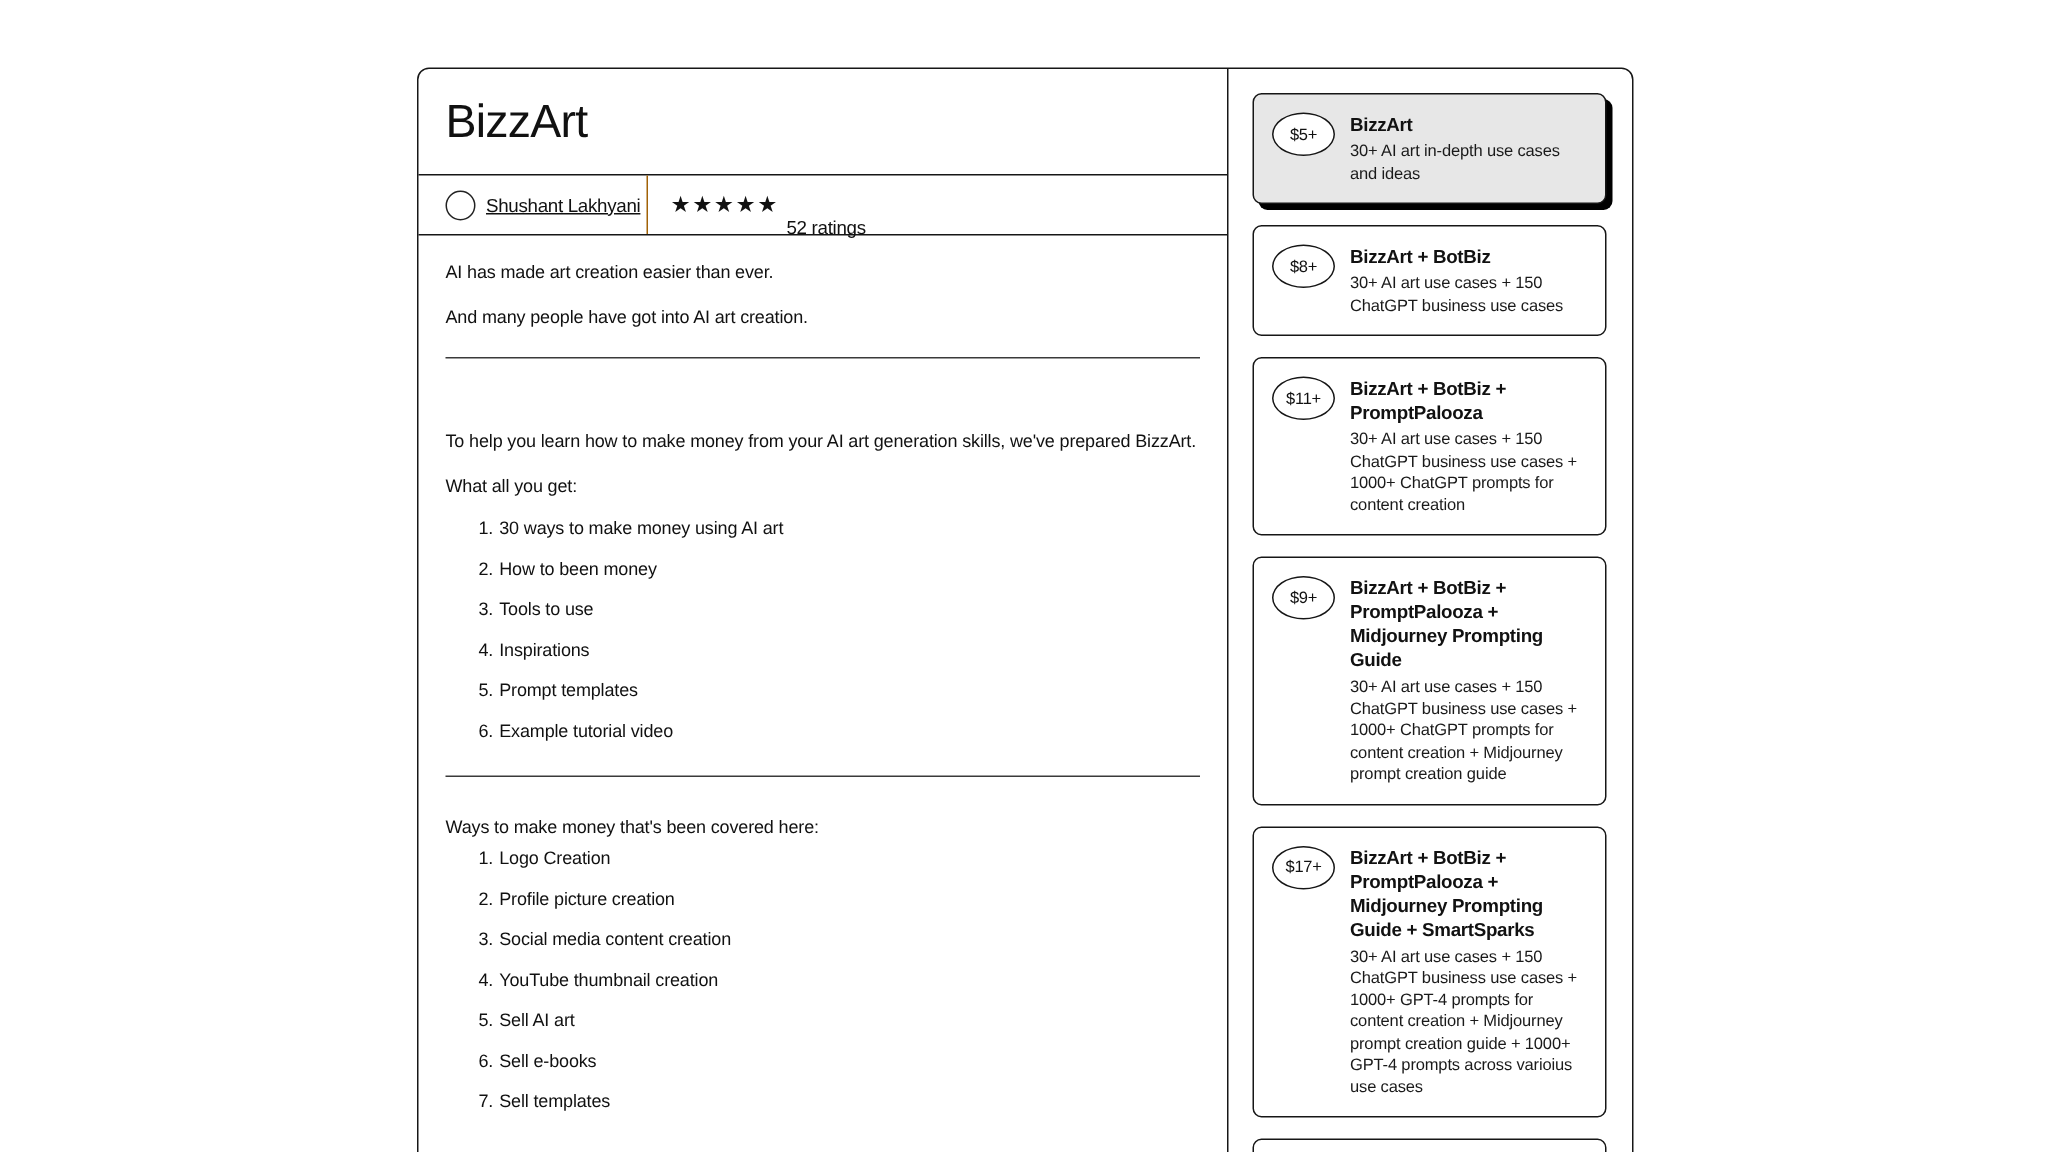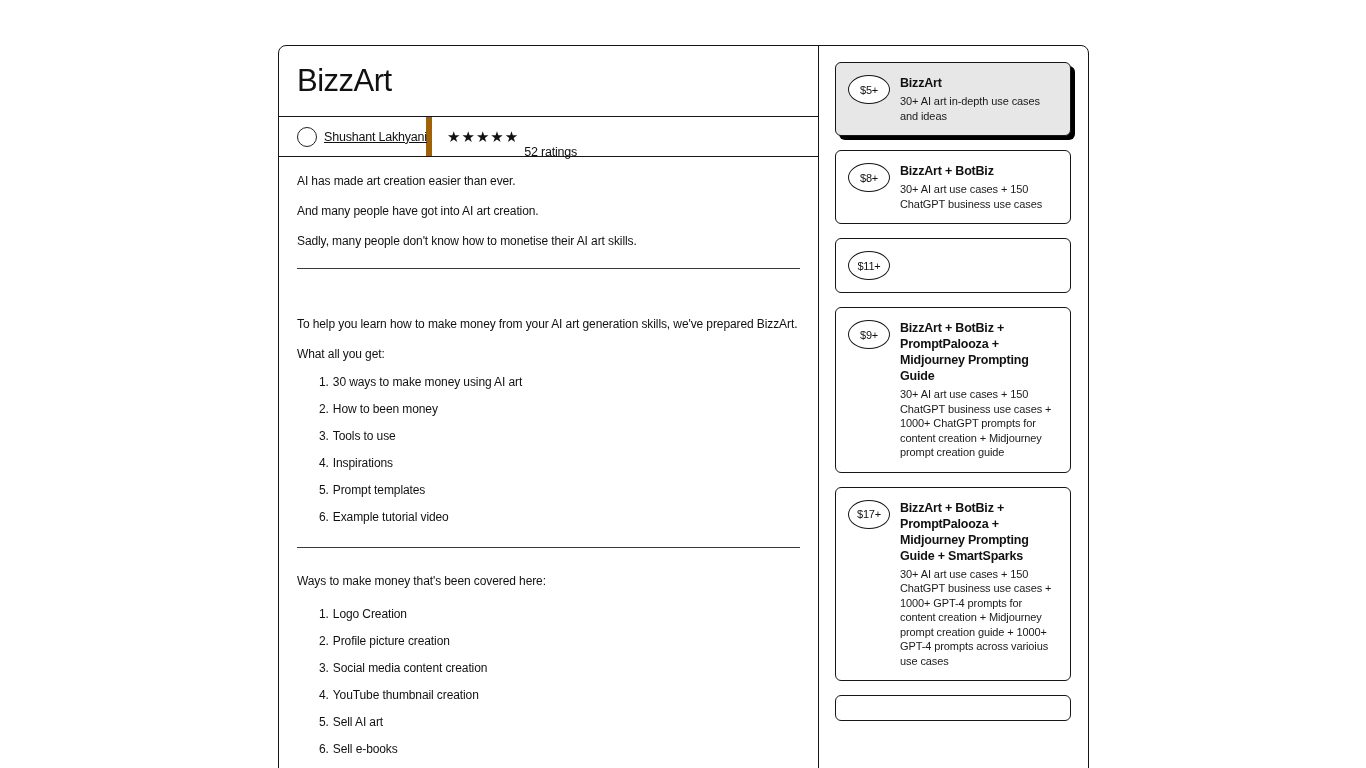--- a/index.html
+++ b/index.html
@@ -37,21 +37,21 @@
     font-weight: 500;
     letter-spacing: -0.5px;
   }
   .meta-row {
     height: 40px;
     border-bottom: 1px solid #161616;
     display: flex;
   }
   .author-cell {
     width: 153px;
-    border-right: 6px solid #a16207;
+    border-right: 1px solid #a16207;
     display: flex; align-items: center;
     padding-left: 18px;
     gap: 7px;
   }
   .avatar {
     width: 20px; height: 20px;
     border: 1px solid #222;
     border-radius: 50%;
     background: #fff;
     flex-shrink: 0;
@@ -80,21 +80,21 @@
   }
   .para { margin-bottom: 15px; }
   .para.nowrap { white-space: nowrap; }
   .content hr {
     border: none;
     border-top: 1px solid #3a3a3a;
     margin: 19px 0 48px 0;
   }
   .content hr.hr2 { margin: 22px 0 26px 0; }
   .list-heading { margin-bottom: 13px; }
-  .list-heading.second { margin-bottom: 18px; }
+  .list-heading.second { margin-bottom: 6px; }
   .olist { margin-left: 22px; }
   .olist .li { margin-bottom: 12px; display: flex; }
   .olist .num { margin-right: 4px; }
   
   .sidebar {
     position: absolute;
     left: 556px; top: 16px;
     width: 236px;
     display: flex;
     flex-direction: column;
@@ -169,21 +169,20 @@
     </div>
 
     <div class="content">
 
       <div>
 
           <p class="para">AI has made art creation easier than ever.</p>
 
           <p class="para">And many people have got into AI art creation.</p>
 
-          <p class="para">Sadly, many people don't know how to monetise their AI art skills.</p>
         </div>
 
       <hr>
 
       <p class="para nowrap">To help you learn how to make money from your AI art generation skills, we've prepared BizzArt.</p>
       <p class="list-heading">What all you get:</p>
 
       <div class="olist">
 
           <div class="li">
@@ -275,20 +274,24 @@
       <div class="card">
         <span class="pill">$8+</span>
         <span class="card-text">
           <span class="card-title">BizzArt + BotBiz</span>
           <span class="card-desc">30+ AI art use cases + 150 ChatGPT business use cases</span>
         </span>
       </div>
 
       <div class="card">
         <span class="pill">$11+</span>
+        <span class="card-text">
+          <span class="card-title">BizzArt + BotBiz + PromptPalooza</span>
+          <span class="card-desc">30+ AI art use cases + 150 ChatGPT business use cases + 1000+ ChatGPT prompts for content creation</span>
+        </span>
       </div>
 
       <div class="card">
         <span class="pill">$9+</span>
         <span class="card-text">
           <span class="card-title">BizzArt + BotBiz + PromptPalooza + Midjourney Prompting Guide</span>
           <span class="card-desc">30+ AI art use cases + 150 ChatGPT business use cases + 1000+ ChatGPT prompts for content creation + Midjourney prompt creation guide</span>
         </span>
       </div>
 

